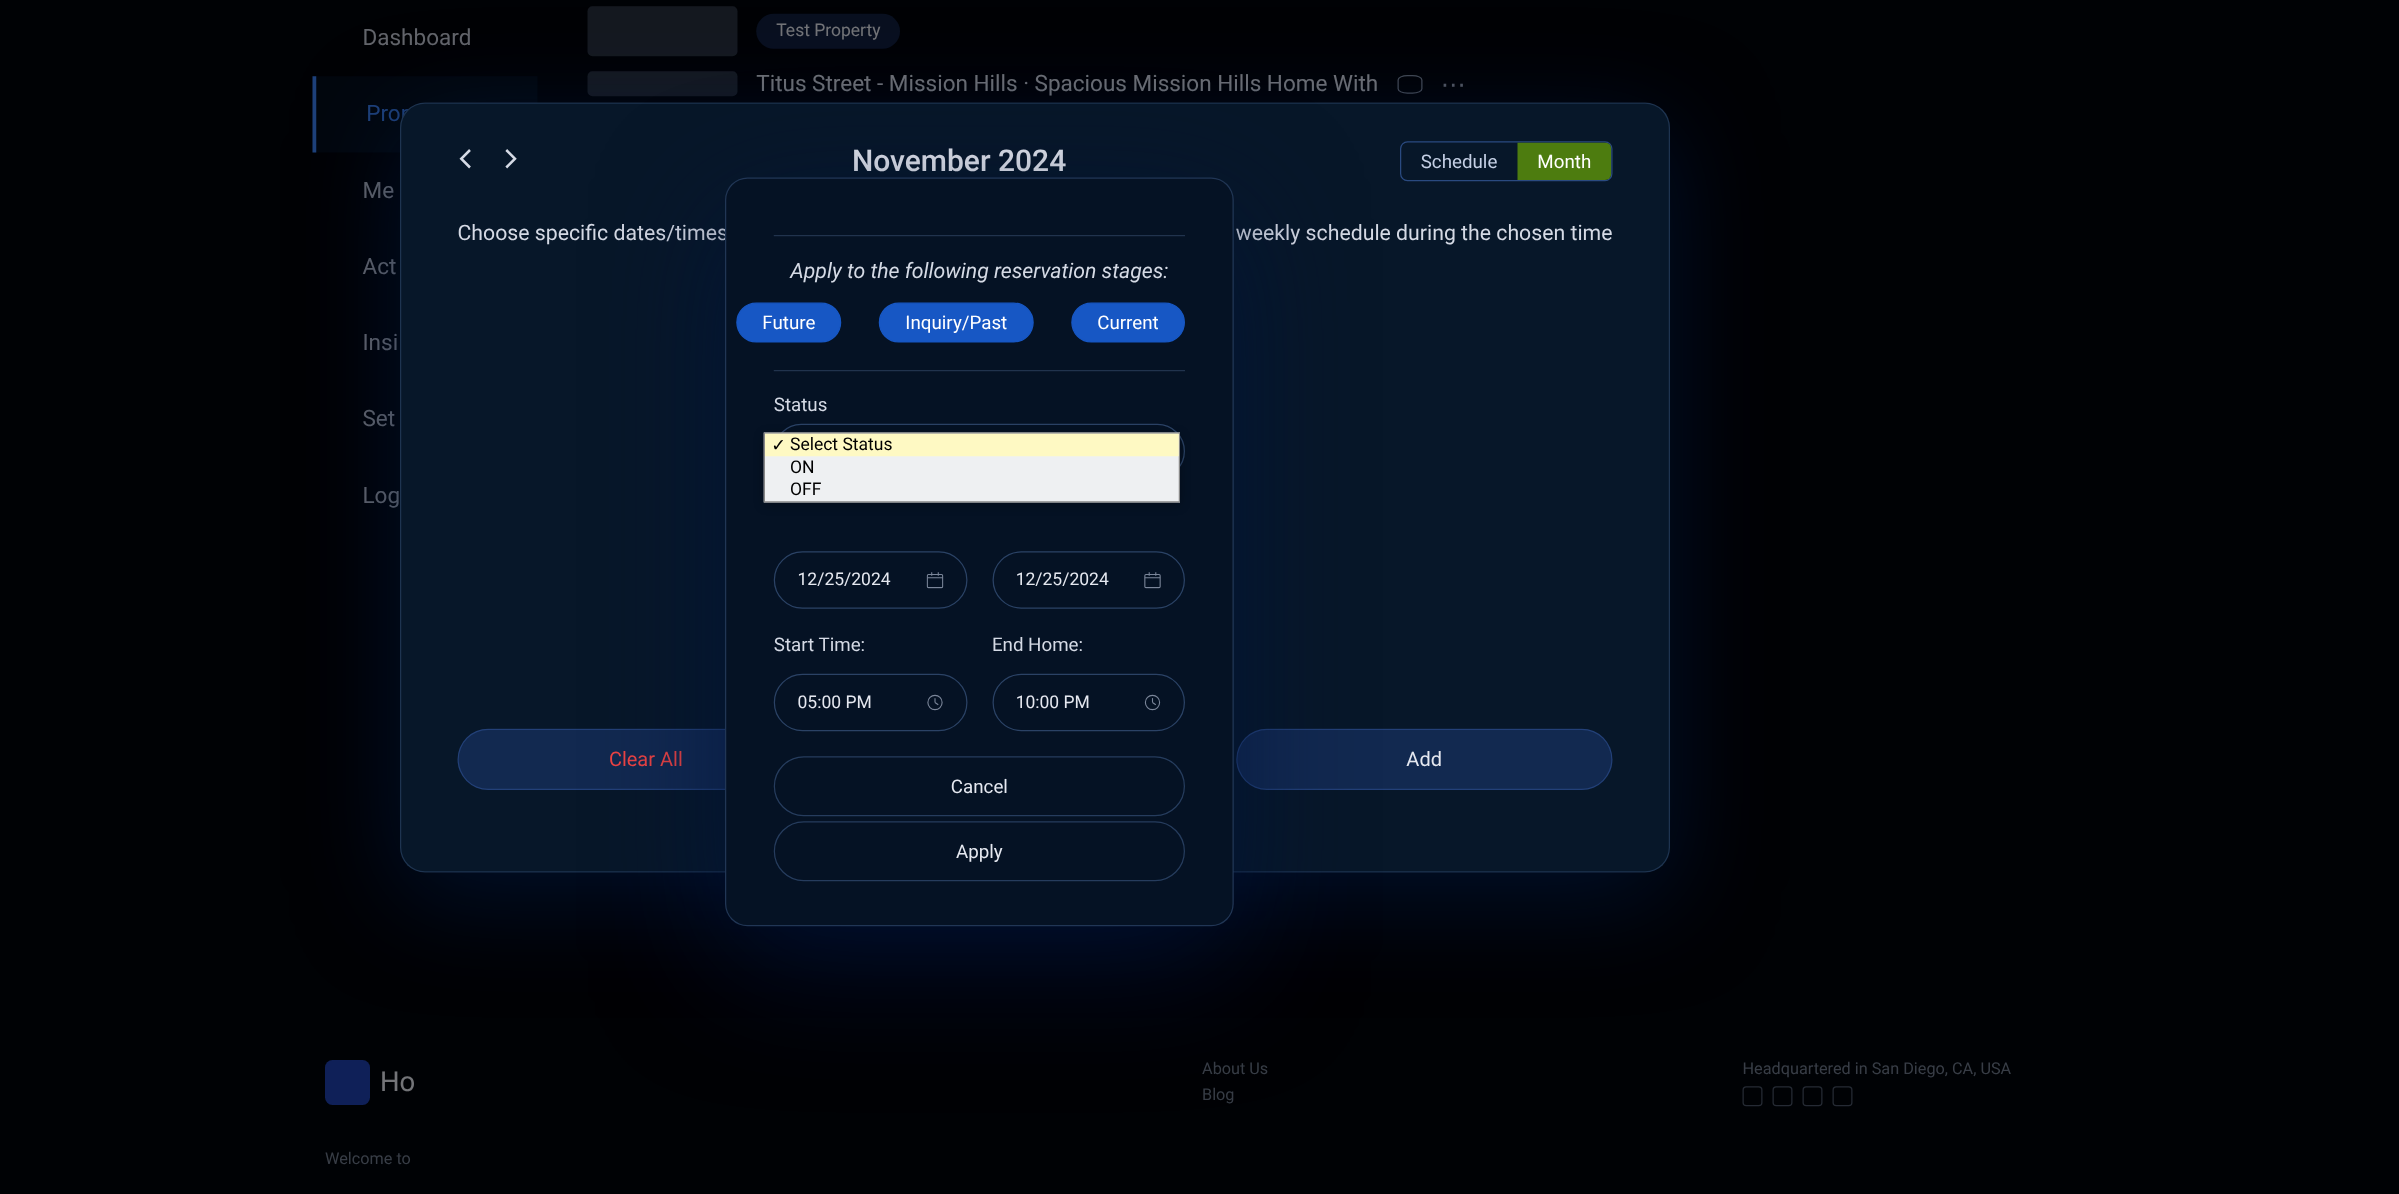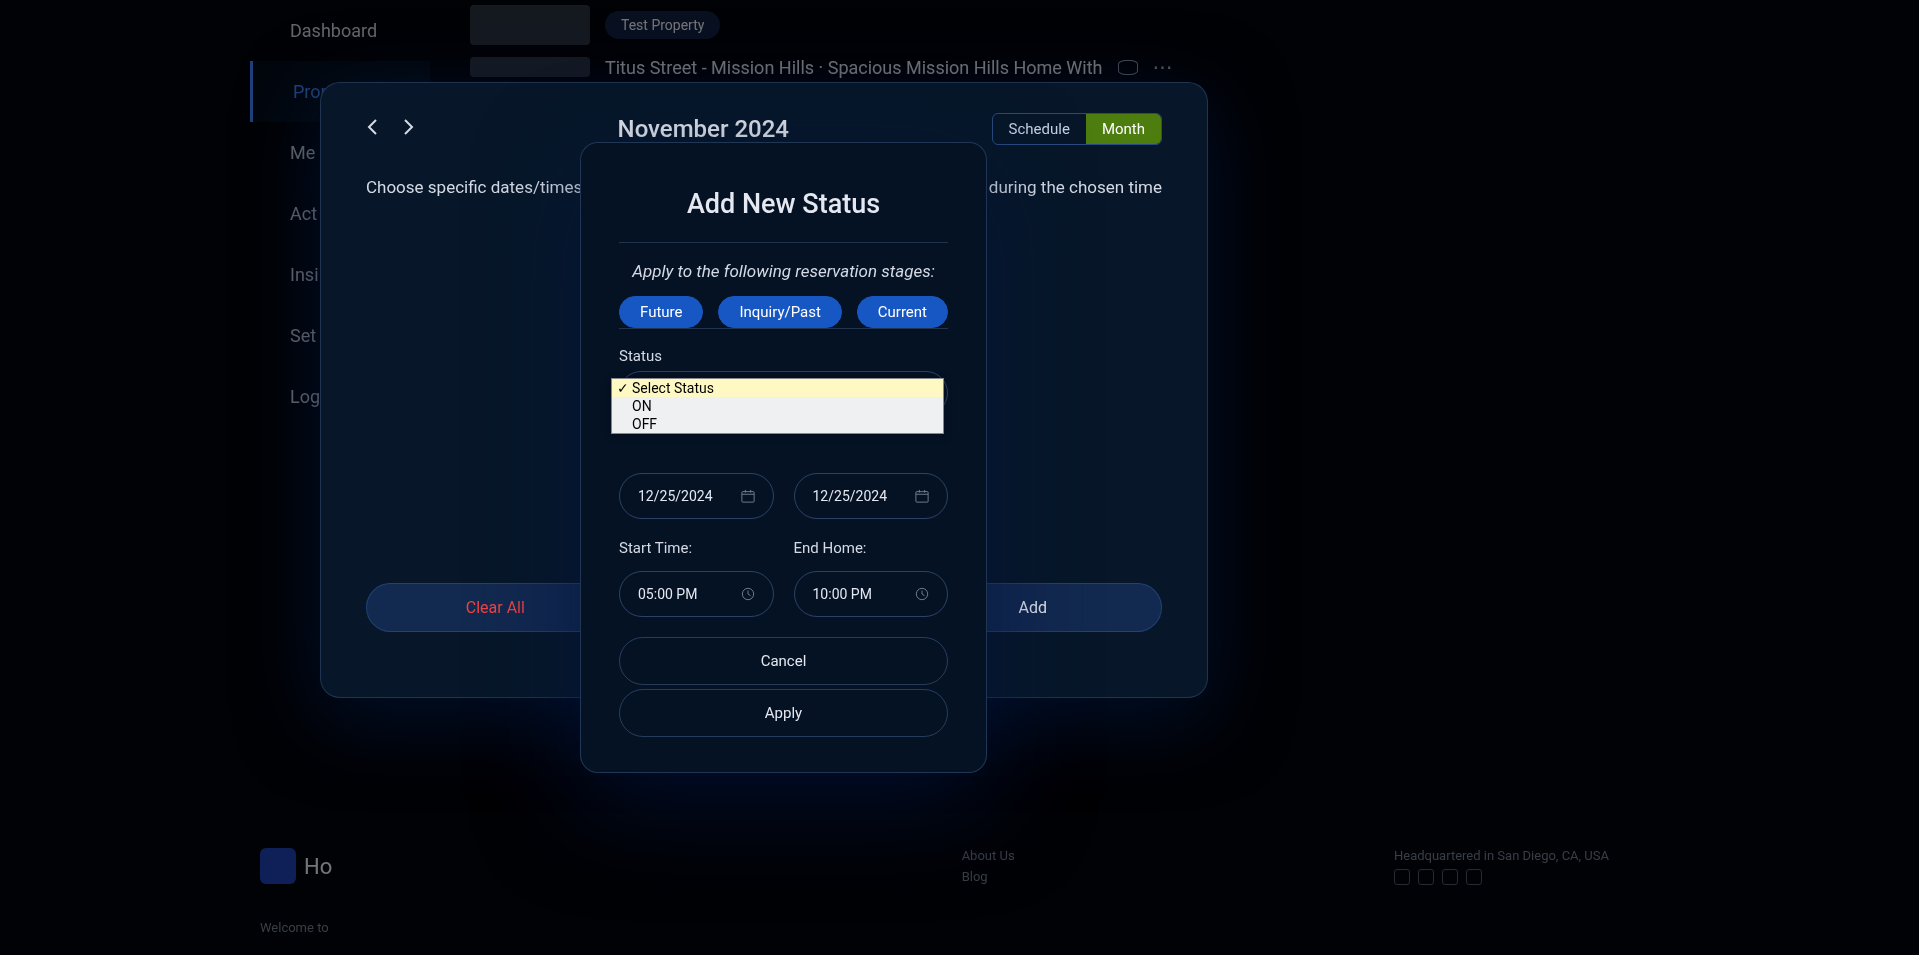--- a/index.html
+++ b/index.html
@@ -118,21 +118,21 @@
       width:16px;height:16px;
       border:1px solid #4a5568;
       border-radius:3px;
     }
 
     
     .modal-schedule {
       position: absolute;
       left: 320px;
       top: 82px;
-      width: 888px;
+      width: 1016px;
       height: 616px;
       background: #071729;
       border-radius: 20px;
       border: 1px solid rgba(100,140,200,0.25);
       box-shadow: 0 20px 80px rgba(0,30,80,0.5);
       padding: 30px 45px;
     }
 
     .cal-header {
       display:flex;
@@ -241,22 +241,23 @@
     .stage-label {
       text-align:center;
       font-size: 17px;
       color:#d5dae5;
       margin-bottom:15px;
       font-style:italic;
     }
 
     .pill-row {
       display:flex;
-      justify-content:space-between;
-      gap: 3px;
+      justify-content:flex-end;
+      gap: 30px;
+      margin-bottom: 22px;
     }
 
     .pill {
       padding: 6px 20px;
       font-size: 15px;
       color:#fff;
       background:#1757c4;
       border-radius: 20px;
       border:1px solid #1757c4;
       cursor:pointer;
@@ -458,21 +459,20 @@
   <div class="bottom-buttons">
     <div class="big-btn danger">Clear All</div>
     <div class="big-btn neutral" style="visibility:hidden">x</div>
     <div class="big-btn neutral">Add</div>
   </div>
 
   <div class="tz-text">Property time zone: US/Pacific</div>
 </div>
 
 <div class="modal-status">
-  <h2 class="status-title">Add New Status</h2>
   <hr class="status-hr">
   <div class="stage-label">Apply to the following reservation stages:</div>
   <div class="pill-row">
     <div class="pill">Future</div>
     <div class="pill">Inquiry/Past</div>
     <div class="pill">Current</div>
   </div>
   <hr class="status-hr">
 
   <div class="status-form">

